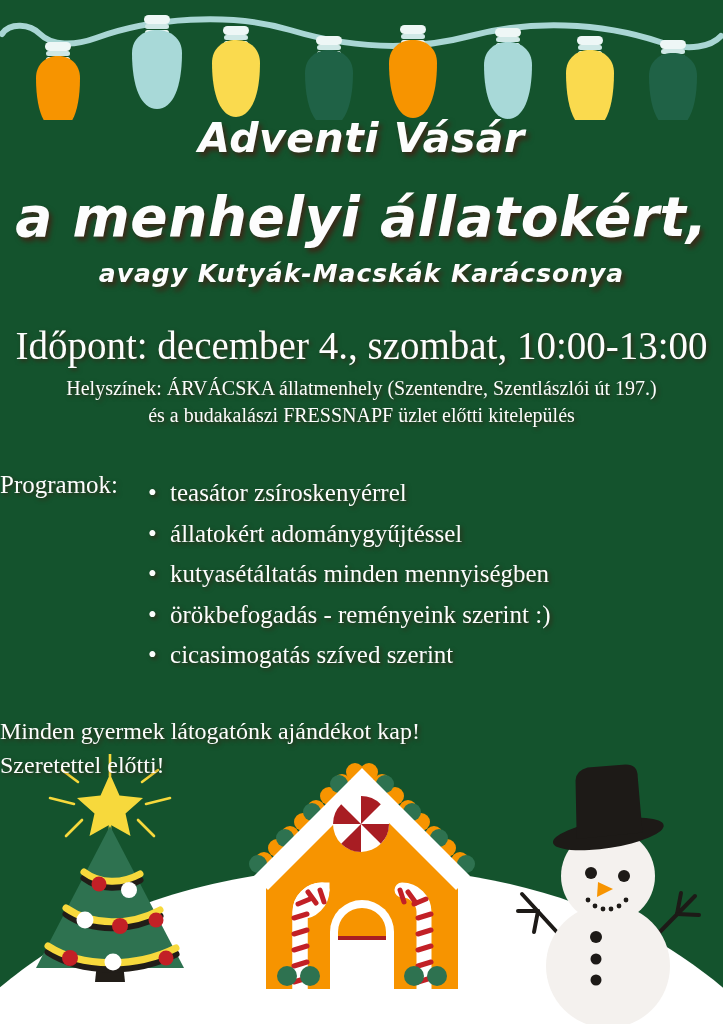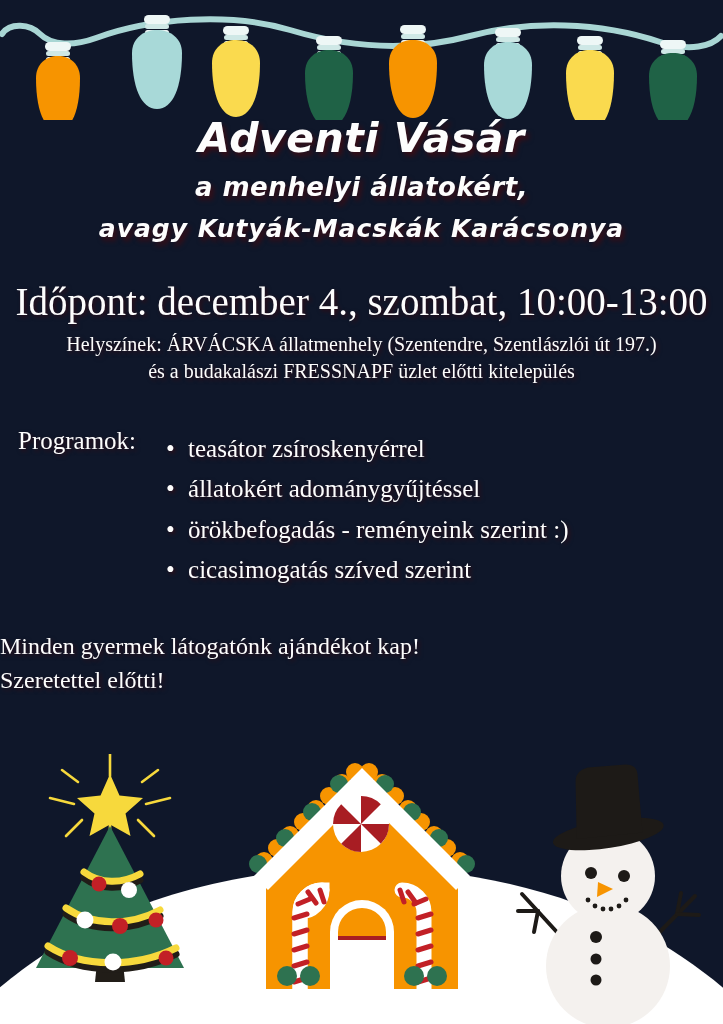--- a/index.html
+++ b/index.html
@@ -5,21 +5,21 @@
   html,body{margin:0;padding:0;}
   body{
     width:723px;height:1024px;overflow:hidden;
     background:#b01818;
     font-family:"Liberation Serif", serif;
     position:relative;
   }
   #poster{
     position:absolute;inset:0;
     width:723px;height:1024px;
-    background:#0f172a;
+    background:#14532d;
     overflow:hidden;
   }
 
   
   #lights{position:absolute;top:0;left:0;width:723px;height:120px;}
   #lights svg{display:block;}
 
   
   #content{
     position:absolute;top:0;left:0;width:723px;
@@ -33,36 +33,35 @@
   .t-line1,.t-line2,.t-line3{
     color:#fdfdfd;
     font-family:"DejaVu Sans", sans-serif;
     font-weight:bold;
     font-style:italic;
     letter-spacing:.5px;
     text-shadow:3px 4px 5px rgba(90,5,5,.55);
     line-height:1.02;
   }
   .t-line1{font-size:41px;}
-  .t-line2{font-size:26px;margin-top:14px;}
+  .t-line2{font-size:55px;margin-top:29px;}
   .t-line3{font-size:25px;margin-top:16px;letter-spacing:1px;}
 
   .when{
     text-align:center;
     color:#fdfdfd;
     margin-top:36px;
     text-shadow:2px 2px 4px rgba(80,4,4,.5);
   }
   .when .l1{font-size:39px;line-height:1.25;}
   .when .l2{font-size:20px;line-height:1.35;margin-top:4px;}
   .when .l3{font-size:20px;line-height:1.35;}
 
   .programs{
     margin-top:36px;
-    padding-left:18px;
     display:flex;
     align-items:flex-start;
     color:#fdfdfd;
     text-shadow:2px 2px 4px rgba(80,4,4,.5);
   }
   .programs-label{
     font-size:25px;
     line-height:1.62;
     white-space:nowrap;
     padding-right:22px;
@@ -178,20 +177,21 @@
       <div class="l1">Időpont: december 4., szombat, 10:00-13:00</div>
       <div class="l2">Helyszínek: ÁRVÁCSKA állatmenhely (Szentendre, Szentlászlói út 197.)</div>
       <div class="l3">és a budakalászi FRESSNAPF üzlet előtti kitelepülés</div>
     </div>
 
     <div class="programs">
       <div class="programs-label">Programok:</div>
       <ul class="programs-list">
         <li>teasátor zsíroskenyérrel</li>
         <li>állatokért adománygyűjtéssel</li>
+        <li>kutyasétáltatás minden mennyiségben</li>
         <li>örökbefogadás - reményeink szerint :)</li>
         <li>cicasimogatás szíved szerint</li>
       </ul>
     </div>
 
     <div class="closing">
       <div>Minden gyermek látogatónk ajándékot kap!</div>
       <div>Szeretettel előtti!</div>
     </div>
 

